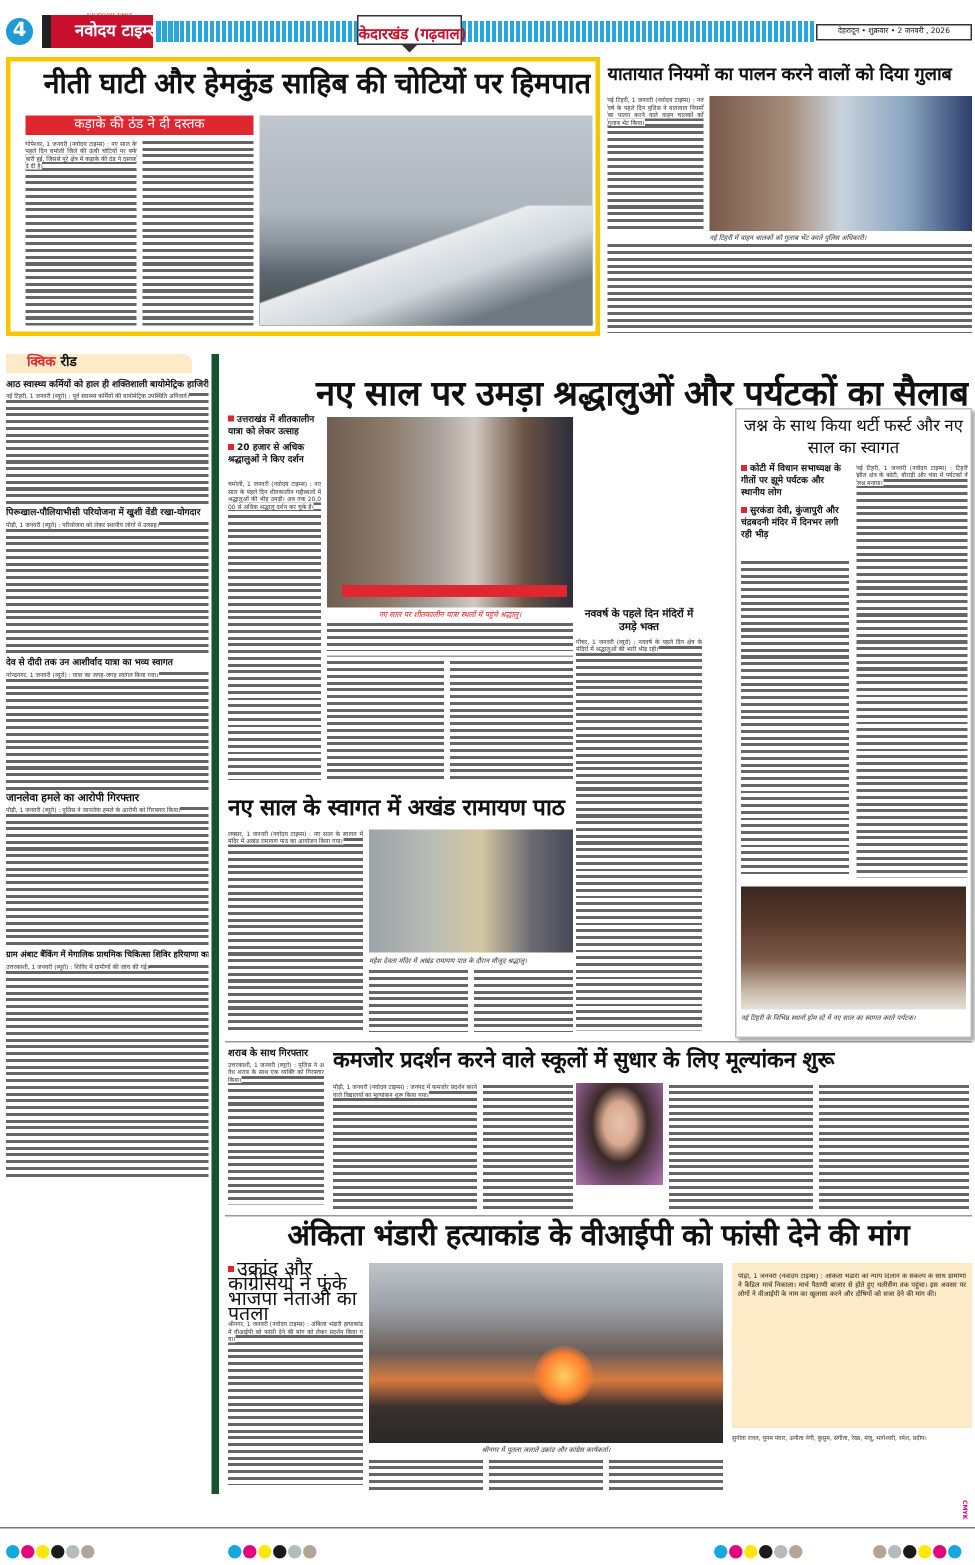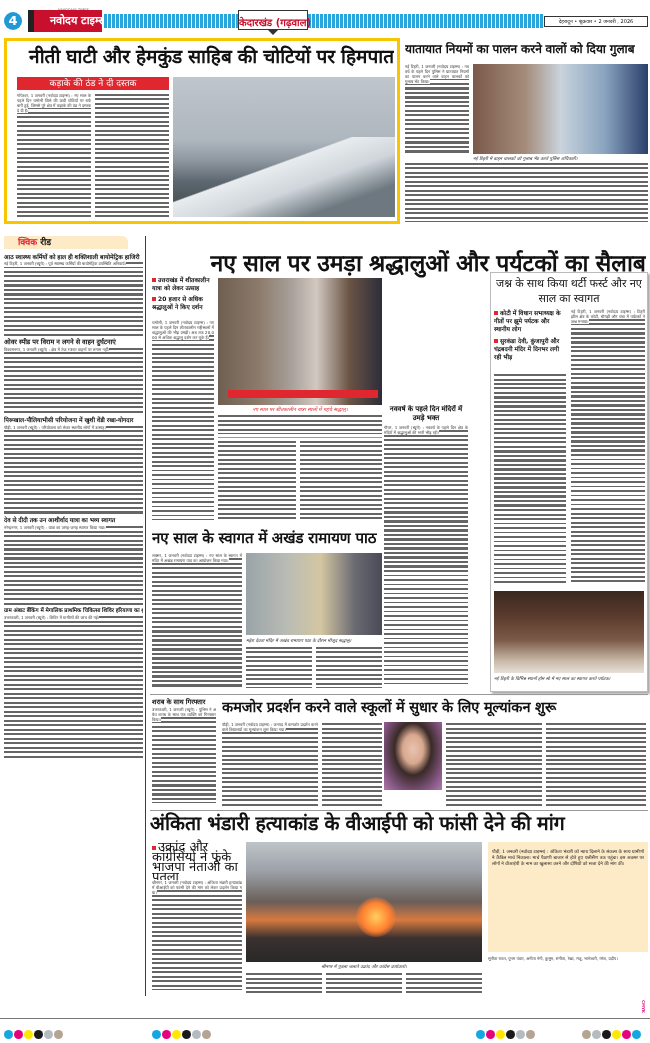--- a/index.html
+++ b/index.html
@@ -41,40 +41,40 @@
 </div>
 
 <div class="abs" style="left:405px;top:38px;width:243px;height:186px">
   <div class="hl" style="font-size:12px;line-height:22px">यातायात नियमों का पालन करने वालों को दिया गुलाब</div>
   <div class="abs txt lines" style="left:0;top:26px;width:64px;height:90px"><span style="background:#fff">नई टिहरी, 1 जनवरी (नवोदय टाइम्स) : नववर्ष के पहले दिन पुलिस ने यातायात नियमों का पालन करने वाले वाहन चालकों को गुलाब भेंट किया।</span></div>
   <div class="abs photo" style="left:68px;top:26px;width:175px;height:90px;background:linear-gradient(90deg,#7a5a4a 0%,#a58c7a 30%,#c9d3dc 50%,#8aa5c0 75%,#2b3f6b 100%)"></div>
   <div class="abs cap" style="left:68px;top:117px;width:175px">नई टिहरी में वाहन चालकों को गुलाब भेंट करते पुलिस अधिकारी।</div>
   <div class="abs txt lines" style="left:0;top:124px;width:243px;height:60px"></div>
 </div>
 
-<div class="abs" style="left:4px;top:236px;width:142px;height:760px;border-right:1px solid #14532d;padding-right:2px">
+<div class="abs" style="left:4px;top:236px;width:142px;height:760px;border-right:5px solid #14532d;padding-right:2px">
   <div style="width:124px;height:13px;background:#fdebc8;border-radius:0 6px 0 0;font-size:9px;font-weight:bold;line-height:13px;padding-left:14px">
     <span style="color:#e0262e">क्विक</span>
     <span style="color:#111">रीड</span>
   </div>
   <div style="margin-top:3px">
     <div class="hl" style="font-size:6px;line-height:9px">आठ स्वास्थ्य कर्मियों को हाल ही शक्तिशाली बायोमेट्रिक हाजिरी</div>
     <div class="txt lines" style="height:76px"><span style="background:#fff">नई टिहरी, 1 जनवरी (ब्यूरो) : पूर्व स्वास्थ्य कर्मियों की बायोमेट्रिक उपस्थिति अनिवार्य।</span></div>
   </div>
   <div>
-    <div class="hl" style="font-size:6.5px;line-height:10px">ओवर स्पीड पर विराम न लगने से वाहन दुर्घटनाएं</div>
-    <div class="txt lines" style="height:68px"><span style="background:#fff">विकासनगर, 1 जनवरी (ब्यूरो) : क्षेत्र में तेज रफ्तार वाहनों पर लगाम नहीं।</span></div>
-  </div>
-  <div>
     <div class="hl" style="font-size:6px;line-height:10px">पिरूखाल-पौलियाभीसी परियोजना में खुशी वेंडी रखा-योगदार</div>
     <div class="txt lines" style="height:90px"><span style="background:#fff">पौड़ी, 1 जनवरी (ब्यूरो) : परियोजना को लेकर स्थानीय लोगों में उत्साह।</span></div>
   </div>
   <div>
     <div class="hl" style="font-size:6px;line-height:10px">देव से दीदी तक उन आशीर्वाद यात्रा का भव्य स्वागत</div>
     <div class="txt lines" style="height:80px"><span style="background:#fff">नरेन्द्रनगर, 1 जनवरी (ब्यूरो) : यात्रा का जगह-जगह स्वागत किया गया।</span></div>
+  </div>
+  <div>
+    <div class="hl" style="font-size:7px;line-height:10px">जानलेवा हमले का आरोपी गिरफ्तार</div>
+    <div class="txt lines" style="height:95px"><span style="background:#fff">पौड़ी, 1 जनवरी (ब्यूरो) : पुलिस ने जानलेवा हमले के आरोपी को गिरफ्तार किया।</span></div>
   </div>
   <div>
     <div class="hl" style="font-size:5.5px;line-height:10px">ग्राम अंबाट बैंकिंग में मेगालिक प्राथमिक चिकित्सा शिविर हरियाणा का शुभारंभ</div>
     <div class="txt lines" style="height:145px"><span style="background:#fff">उत्तरकाशी, 1 जनवरी (ब्यूरो) : शिविर में ग्रामीणों की जांच की गई।</span></div>
   </div>
 </div>
 
 <div class="abs hl" style="left:150px;top:248px;width:496px;font-size:23px;line-height:30px;text-align:right">नए साल पर उमड़ा श्रद्धालुओं और पर्यटकों का सैलाब</div>
 
 <div class="abs" style="left:152px;top:276px;width:62px">
@@ -125,21 +125,21 @@
 
 <div class="abs hl" style="left:222px;top:696px;width:426px;font-size:14.5px;line-height:22px">कमजोर प्रदर्शन करने वाले स्कूलों में सुधार के लिए मूल्यांकन शुरू</div>
 <div class="abs txt lines" style="left:222px;top:722px;width:96px;height:84px"><span style="background:#fff">पौड़ी, 1 जनवरी (नवोदय टाइम्स) : जनपद में कमजोर प्रदर्शन करने वाले विद्यालयों का मूल्यांकन शुरू किया गया।</span></div>
 <div class="abs txt lines" style="left:322px;top:722px;width:60px;height:84px"></div>
 <div class="abs photo" style="left:384px;top:722px;width:58px;height:68px;background:radial-gradient(ellipse at 50% 40%,#e8c4b0 0%,#d8a88e 25%,#3a2a28 45%,#8a5a8a 80%,#b07aa8 100%)"></div>
 <div class="abs txt lines" style="left:446px;top:722px;width:96px;height:84px"></div>
 <div class="abs txt lines" style="left:546px;top:722px;width:100px;height:84px"></div>
 
 <div class="abs" style="left:150px;top:810px;width:498px;border-top:1px solid #999"></div>
 
-<div class="abs hl" style="left:150px;top:810px;width:498px;font-size:19.5px;line-height:28px;">अंकिता भंडारी हत्याकांड के वीआईपी को फांसी देने की मांग</div>
+<div class="abs hl" style="left:150px;top:810px;width:498px;font-size:19.5px;line-height:28px;text-align:center">अंकिता भंडारी हत्याकांड के वीआईपी को फांसी देने की मांग</div>
 <div class="abs" style="left:152px;top:842px;width:90px;font-size:13px;line-height:10px;font-weight:normal;border-bottom:1px solid #999;padding-bottom:3px"><span class="bullet"></span><span>उक्रांद और कांग्रेसियों ने फूंके भाजपा नेताओं का पुतला</span></div>
 <div class="abs txt lines" style="left:152px;top:880px;width:90px;height:110px"><span style="background:#fff">श्रीनगर, 1 जनवरी (नवोदय टाइम्स) : अंकिता भंडारी हत्याकांड में वीआईपी को फांसी देने की मांग को लेकर प्रदर्शन किया गया।</span></div>
 <div class="abs photo" style="left:246px;top:842px;width:236px;height:120px;background:linear-gradient(180deg,#bfc4c8 0%,#9aa0a6 25%,#6a5e58 50%,#d87a40 65%,#3a3030 80%,#2a2828 100%)">
   <div class="abs" style="left:110px;top:55px;width:40px;height:40px;border-radius:50%;background:radial-gradient(circle,#ffd060 0%,#ff8030 50%,transparent 75%)"></div>
 </div>
 <div class="abs cap" style="left:246px;top:963px;width:236px;text-align:center">श्रीनगर में पुतला जलाते उक्रांद और कांग्रेस कार्यकर्ता।</div>
 <div class="abs txt lines" style="left:246px;top:972px;width:76px;height:22px"></div>
 <div class="abs txt lines" style="left:326px;top:972px;width:76px;height:22px"></div>
 <div class="abs txt lines" style="left:406px;top:972px;width:76px;height:22px"></div>
 

